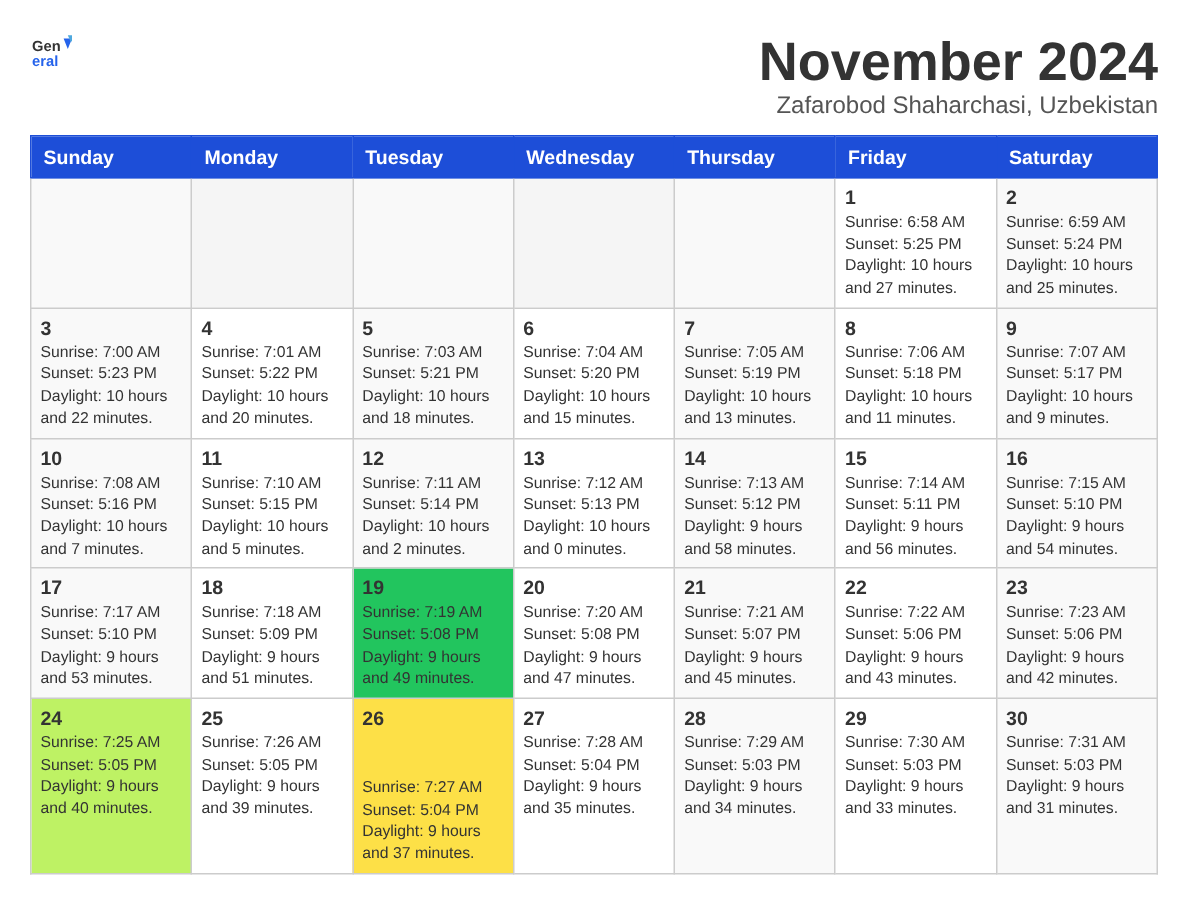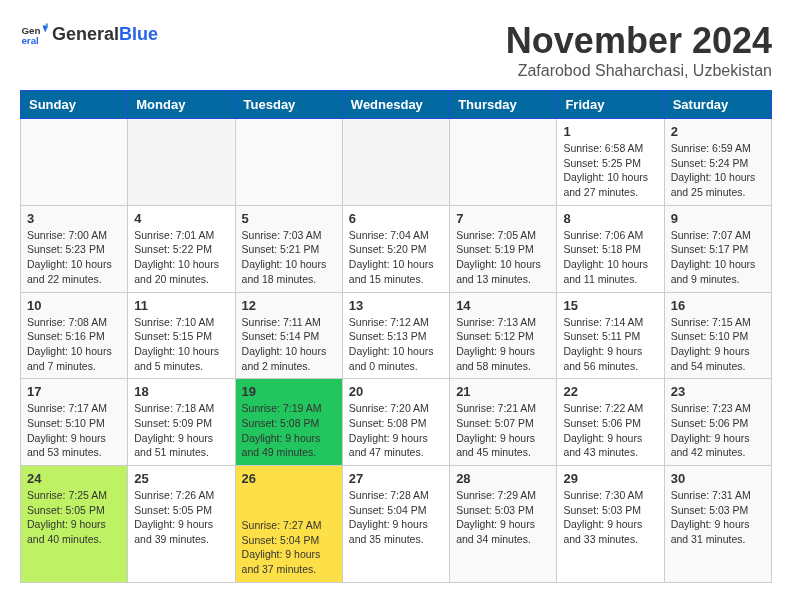--- a/index.html
+++ b/index.html
@@ -36,21 +36,21 @@
     .location-title {
       font-size: 16px;
       color: #555;
     }
     .calendar {
       width: 100%;
       border-collapse: collapse;
       table-layout: fixed;
     }
     .calendar th {
-      background-color: #0369a1;
+      background-color: #1d4ed8;
       color: #fff;
       text-align: left;
       padding: 6px 8px;
       font-size: 13px;
       font-weight: bold;
       border: 1px solid #1d4ed8;
     }
     .calendar td {
       border: 1px solid #ccc;
       vertical-align: top;
@@ -78,25 +78,20 @@
 <body>
 
 <div class="header-area">
   <div class="logo">
     <svg class="logo-icon" viewBox="0 0 40 40">
       <text x="2" y="20" font-size="14" font-weight="bold" fill="#333">Gen</text>
       <text x="2" y="34" font-size="14" font-weight="bold" fill="#2563eb">eral</text>
       <polygon points="32,8 40,8 36,18" fill="#2563eb"></polygon>
       <polygon points="36,5 42,5 39,12" fill="#4ea8de"></polygon>
     </svg>
-    <div>
-      <div>
-        <span style="font-size:18px;font-weight:bold;color:#333;">General</span><span style="font-size:18px;font-weight:bold;color:#2563eb;">Blue</span>
-      </div>
-    </div>
   </div>
   <div class="title-area">
     <div class="month-title">November 2024</div>
     <div class="location-title">Zafarobod Shaharchasi, Uzbekistan</div>
   </div>
 </div>
 
 <table class="calendar">
   <thead>
     <tr>

